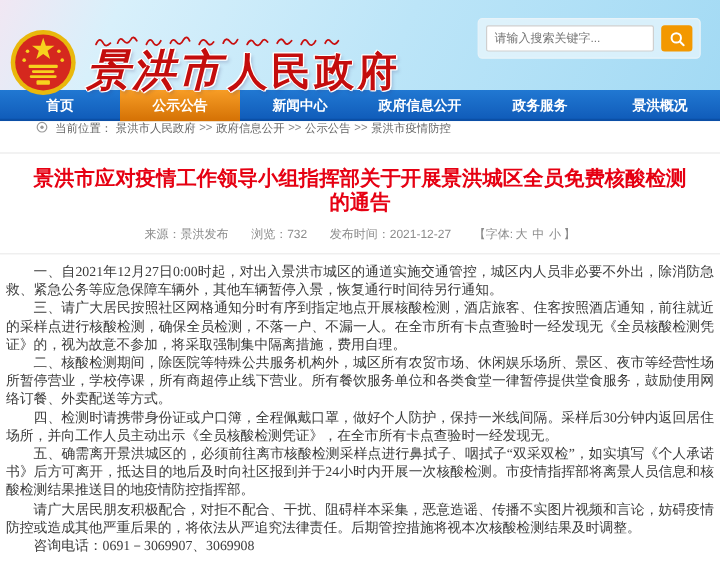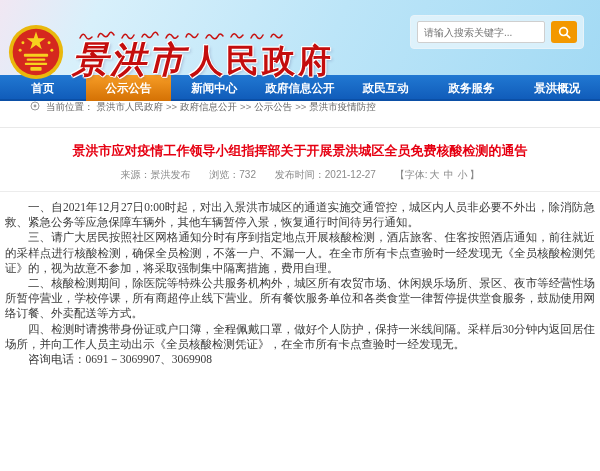--- a/index.html
+++ b/index.html
@@ -24,21 +24,21 @@
     text-shadow:1px 0 #fff,-1px 0 #fff,0 1px #fff,0 -1px #fff,1px 1px #fff,-1px -1px #fff,2px 2px 3px rgba(60,60,120,.25);
   }
   .site-title .part1 { font-size:36px; letter-spacing:2px; font-style:italic; }
   .site-title .part2 { font-size:33px; letter-spacing:3px; }
   .search-panel {
     position:absolute; right:16px; top:15px;
     background:rgba(255,255,255,.55); border:1px solid #e8f3f9; border-radius:4px;
     padding:5px 6px; display:flex; align-items:center; gap:6px;
   }
   .search-input {
-    width:128px; height:22px; border:1px solid #cfcfcf; border-radius:2px;
+    width:140px; height:22px; border:1px solid #cfcfcf; border-radius:2px;
     font-size:10px; padding:0 6px; color:#666; background:#fff; outline:none;
   }
   .search-btn {
     width:26px; height:22px; background:#f39800; border:none; border-radius:3px;
     display:flex; align-items:center; justify-content:center; cursor:pointer; padding:0;
   }
   
   .nav { height:26px; display:flex; background:linear-gradient(#2178d2,#0f5ab8); box-shadow:inset 0 -2px 0 #0b4fa6;font-family:Liberation Mono, monospace; }
   .nav-item {
     flex:1; display:flex; align-items:center; justify-content:center;
@@ -49,22 +49,22 @@
   .breadcrumb {
     height:27px; display:flex; align-items:flex-start; gap:3px;
     padding-left:30px; font-size:9.5px; color:#666;
     border-bottom:1px solid #e9e9e9; background:#fff;
   }
   .crumb-link { color:#666; cursor:pointer; }
   .crumb-sep { color:#888; }
   .crumb-icon { margin-right:3px; display:flex; }
   
   .article-title {
-    color:#e60012; font-size:13px; font-weight:bold; text-align:center;
-    margin:13px 24px 7px; line-height:20px;
+    color:#e60012; font-size:17px; font-weight:bold; text-align:center;
+    margin:13px 24px 7px; line-height:20px;font-family:Liberation Mono, monospace;
   }
   .meta {
     text-align:center; font-size:10px; color:#8b8b8b;
     padding-bottom:9px; border-bottom:1px solid #ececec; white-space:nowrap;
   }
   .meta .grp { margin:0 8px; }
   .font-btn { cursor:pointer; margin:0 2px; color:#8b8b8b; }
   .body-text { padding:8px 5px 0; }
   .body-text p {
     margin:0; text-indent:2em; text-align:justify;
@@ -121,21 +121,20 @@
       </svg>
     </button>
   </div>
 </div>
 
 <div class="nav">
   <div class="nav-item">首页</div>
   <div class="nav-item active">公示公告</div>
   <div class="nav-item">新闻中心</div>
   <div class="nav-item">政府信息公开</div>
-  <div class="nav-item">政民互动</div>
   <div class="nav-item">政务服务</div>
   <div class="nav-item">景洪概况</div>
 </div>
 
 <div class="breadcrumb">
   <span class="crumb-icon">
     <svg width="10" height="10" viewBox="0 0 10 10">
       <circle cx="5" cy="5" r="4" fill="none" stroke="#999" stroke-width="1"></circle>
       <circle cx="5" cy="5" r="1.4" fill="#999"></circle>
     </svg>
@@ -158,16 +157,18 @@
     <span class="grp"><span>浏览：</span><span>732</span></span>
     <span class="grp"><span>发布时间：</span><span>2021-12-27</span></span>
     <span class="grp"><span>【字体:</span><span class="font-btn">大</span><span class="font-btn">中</span><span class="font-btn">小</span><span>】</span></span>
   </div>
 
   <div class="body-text">
     <p>一、自2021年12月27日0:00时起，对出入景洪市城区的通道实施交通管控，城区内人员非必要不外出，除消防急救、紧急公务等应急保障车辆外，其他车辆暂停入景，恢复通行时间待另行通知。</p>
     <p>三、请广大居民按照社区网格通知分时有序到指定地点开展核酸检测，酒店旅客、住客按照酒店通知，前往就近的采样点进行核酸检测，确保全员检测，不落一户、不漏一人。在全市所有卡点查验时一经发现无《全员核酸检测凭证》的，视为故意不参加，将采取强制集中隔离措施，费用自理。</p>
     <p>二、核酸检测期间，除医院等特殊公共服务机构外，城区所有农贸市场、休闲娱乐场所、景区、夜市等经营性场所暂停营业，学校停课，所有商超停止线下营业。所有餐饮服务单位和各类食堂一律暂停提供堂食服务，鼓励使用网络订餐、外卖配送等方式。</p>
     <p>四、检测时请携带身份证或户口簿，全程佩戴口罩，做好个人防护，保持一米线间隔。采样后30分钟内返回居住场所，并向工作人员主动出示《全员核酸检测凭证》，在全市所有卡点查验时一经发现无。</p>
+    <p>五、确需离开景洪城区的，必须前往离市核酸检测采样点进行鼻拭子、咽拭子“双采双检”，如实填写《个人承诺书》后方可离开，抵达目的地后及时向社区报到并于24小时内开展一次核酸检测。市疫情指挥部将离景人员信息和核酸检测结果推送目的地疫情防控指挥部。</p>
+    <p>请广大居民朋友积极配合，对拒不配合、干扰、阻碍样本采集，恶意造谣、传播不实图片视频和言论，妨碍疫情防控或造成其他严重后果的，将依法从严追究法律责任。后期管控措施将视本次核酸检测结果及时调整。</p>
     <p>咨询电话：0691－3069907、3069908</p>
   </div>
 
 </div>
 
 </body></html>

